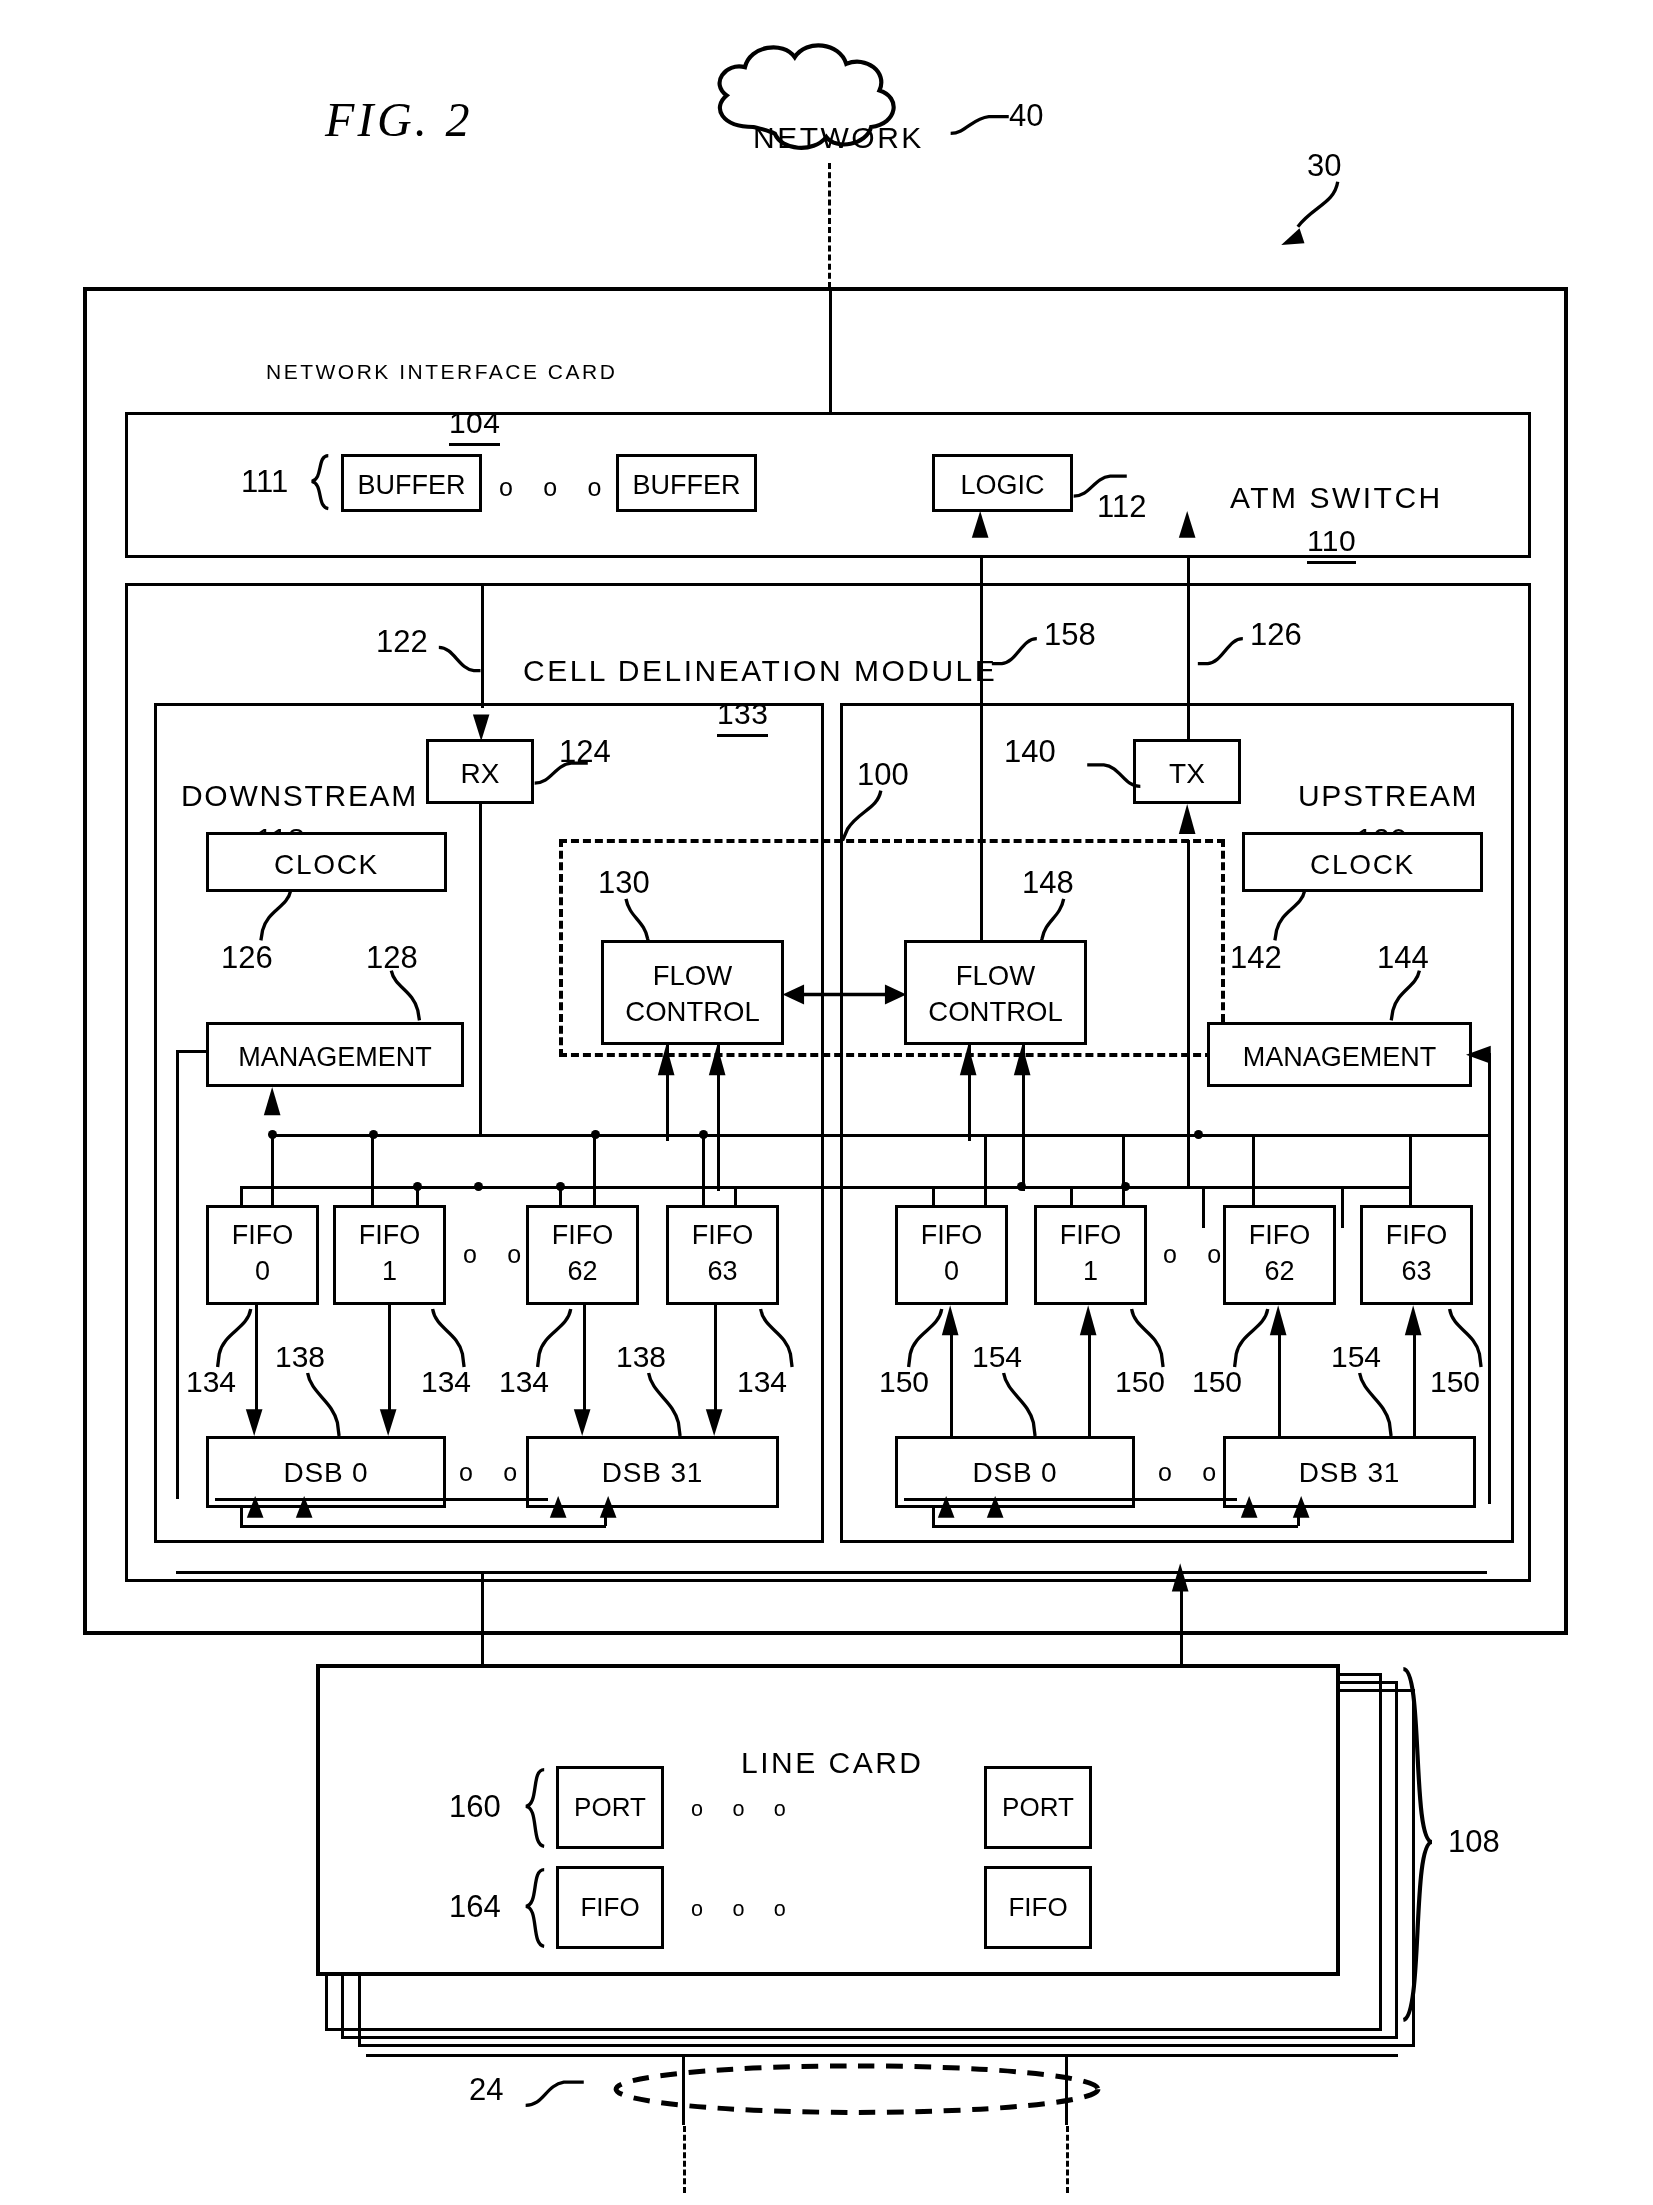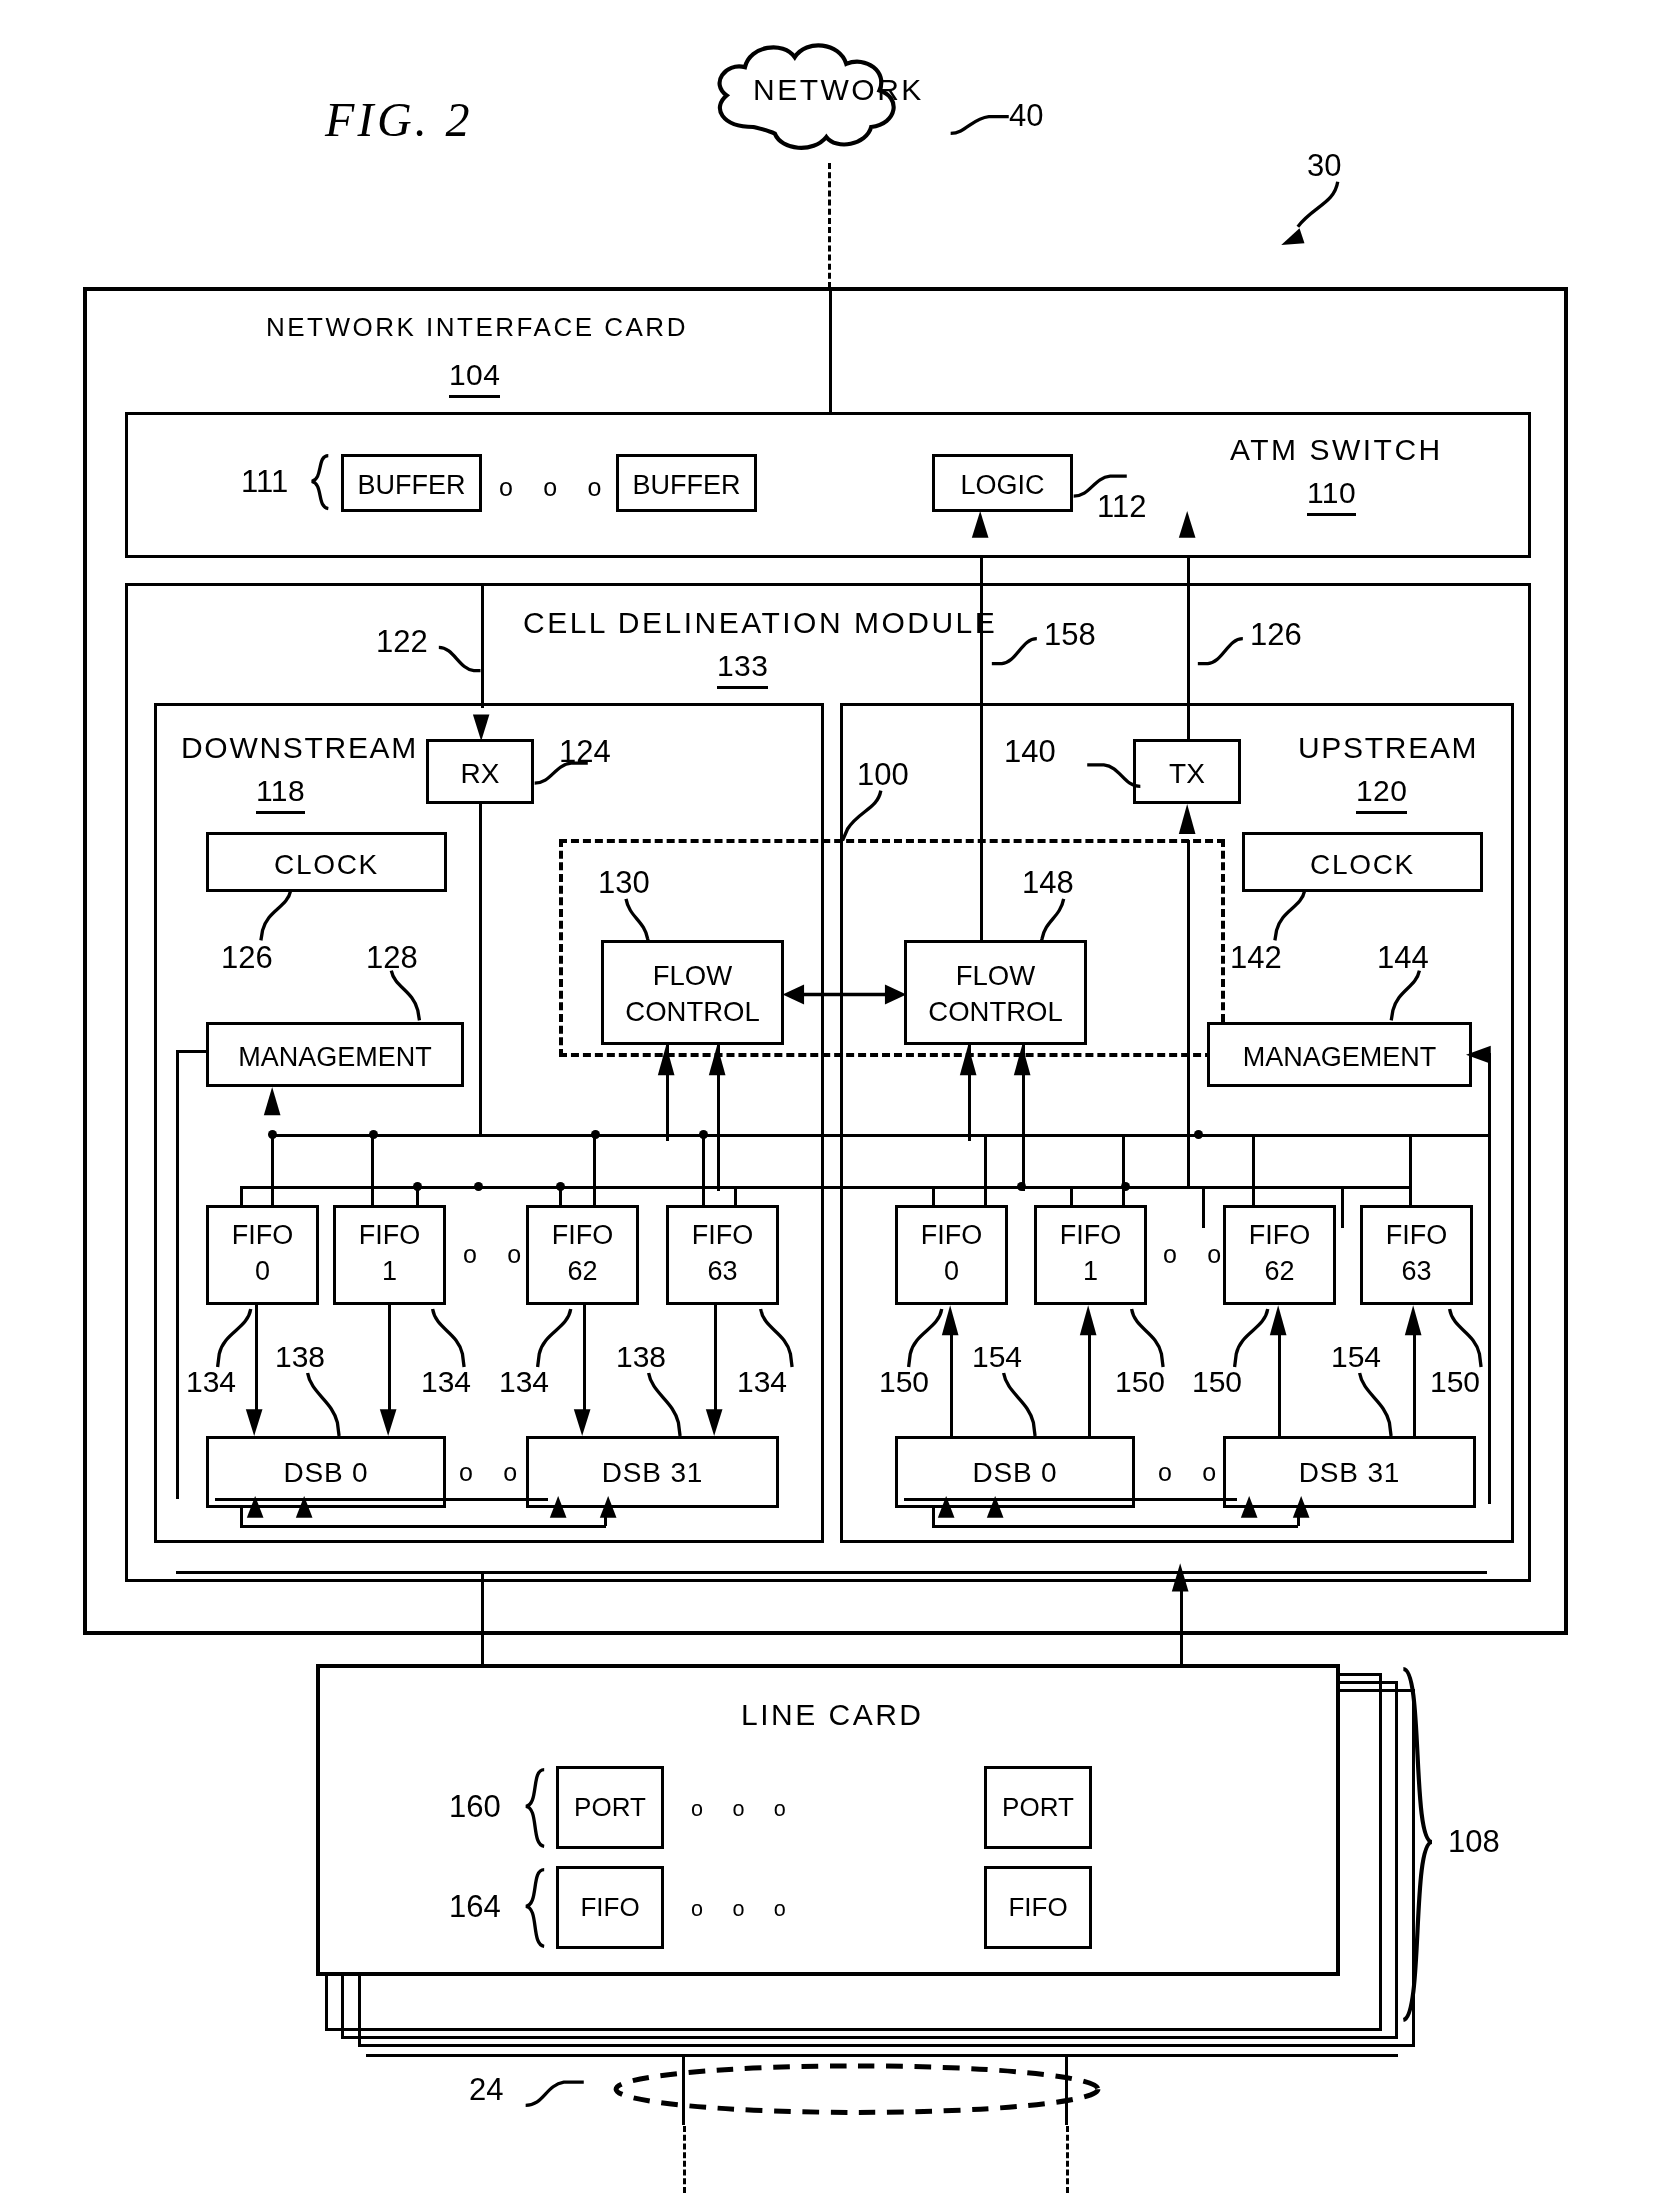--- a/index.html
+++ b/index.html
@@ -1,19 +1,19 @@
 <!DOCTYPE html>
 <html style="font-size:13.3px"><head>
 <meta charset="utf-8">
 <style>
   html,body{margin:0;padding:0;background:#fff;}
   body{font-family:"Liberation Sans", sans-serif;}
   #root{position:relative;width:1654px;height:2205px;background:#fff;overflow:hidden;}
   .lbl{position:absolute;color:#000;white-space:nowrap;font-family:"Liberation Sans",sans-serif;
-       letter-spacing:0.4px;}
+       letter-spacing:0.4px;margin-top:48px;}
   .ref{position:absolute;color:#000;white-space:nowrap;font-size:31px;font-family:"Liberation Sans",sans-serif;}
   .box{position:absolute;border:3.3px solid #000;background:#fff;box-sizing:border-box;}
   .boxlbl{position:absolute;left:0;right:0;text-align:center;color:#000;white-space:nowrap;}
   
   .frame{position:absolute;border:4.2px solid #000;background:transparent;box-sizing:border-box;}
   .frame2{position:absolute;border:3.3px solid #000;background:transparent;box-sizing:border-box;}
   .dashframe{position:absolute;border:4.2px dashed #000;background:transparent;box-sizing:border-box;}
   .vline{position:absolute;background:#000;width:2.5px;}
   .hline{position:absolute;background:#000;height:2.5px;}
   .hlinethick{position:absolute;background:#000;height:3.3px;}
@@ -46,21 +46,21 @@
 
   <div class="ref" style="left:1307px;top:148px;">30</div>
   <svg style="left:1248px;top:175px;width:108px;height:100px;" viewBox="0 0 130 120" width="108" height="100">
     <path d="M108,8 C104,34 78,38 60,62" fill="none" stroke="#000" stroke-width="4"></path>
     <path d="M62,64 L40,84 L68,82 Z" fill="#000"></path>
   </svg>
 
   <div class="dashline" style="left:828px;top:163px;height:125px;"></div>
 
   <div class="frame" style="left:83px;top:287px;width:1485px;height:1348px;"></div>
-  <div class="lbl" style="left:266px;top:312px;font-size:26px;letter-spacing:2.5px;">NETWORK INTERFACE CARD</div>
+  <div class="lbl" style="left:266px;top:312px;font-size:21px;letter-spacing:2.5px;">NETWORK INTERFACE CARD</div>
   <div class="lbl" style="left:449px;top:358px;font-size:30px;"><span class="unders">104</span></div>
 
   <div class="vline" style="left:829px;top:287px;height:125px;"></div>
 
   <div class="frame2" style="left:125px;top:412px;width:1406px;height:146px;"></div>
   <div class="lbl" style="left:1230px;top:433px;font-size:30px;letter-spacing:2.5px;">ATM SWITCH</div>
   <div class="lbl" style="left:1307px;top:476px;font-size:30px;"><span class="unders">110</span></div>
 
   <div class="ref" style="left:241px;top:464px;">111</div>
   <svg style="left:310px;top:454px;width:25px;height:58px;" viewBox="0 0 30 70" width="25" height="58">

